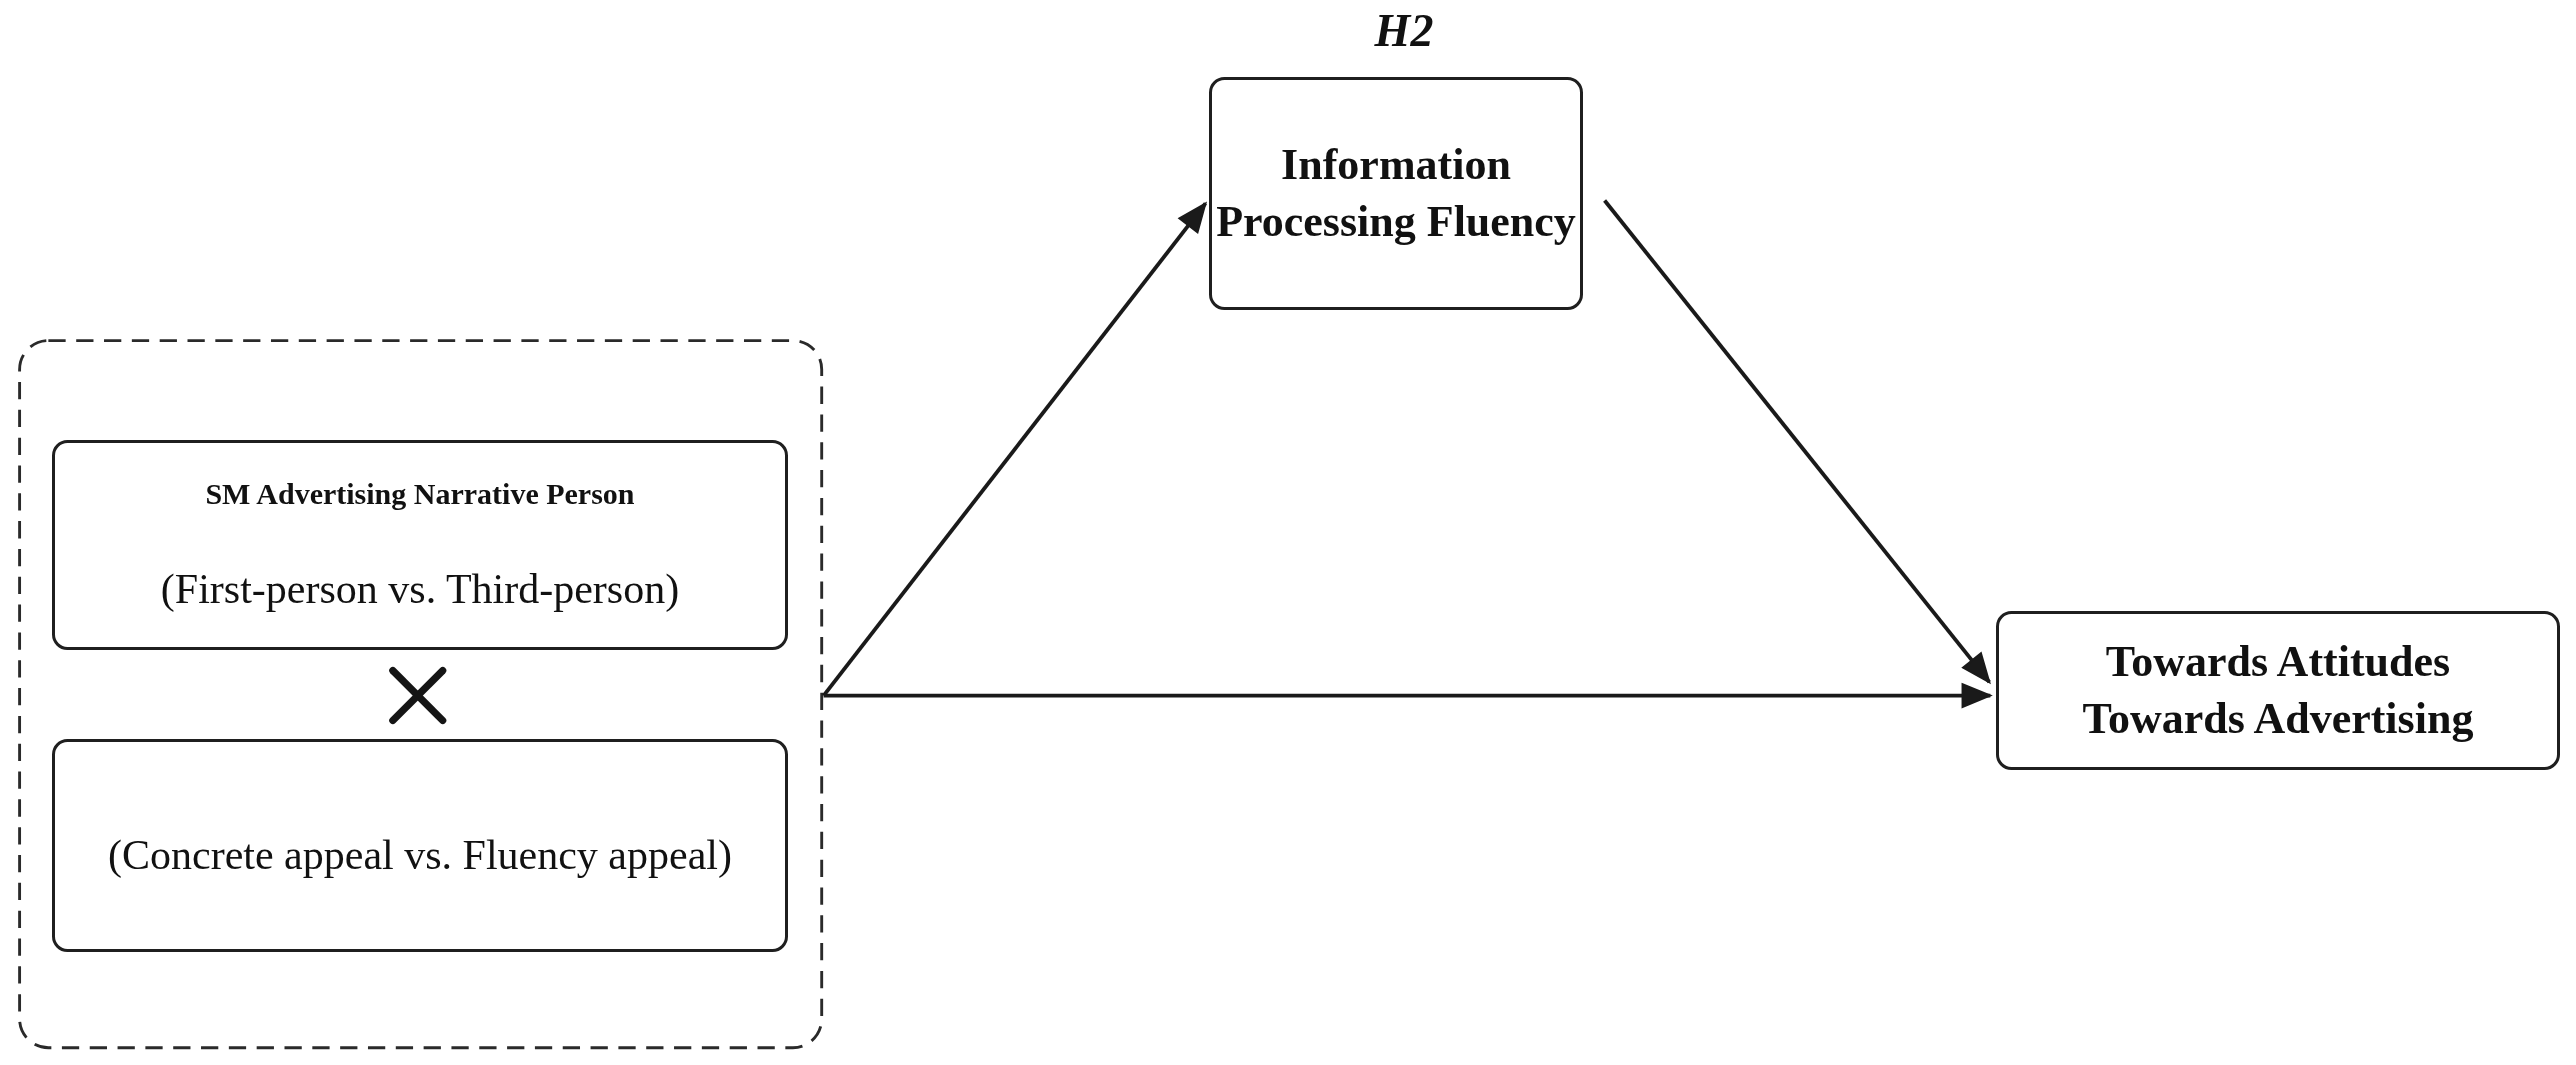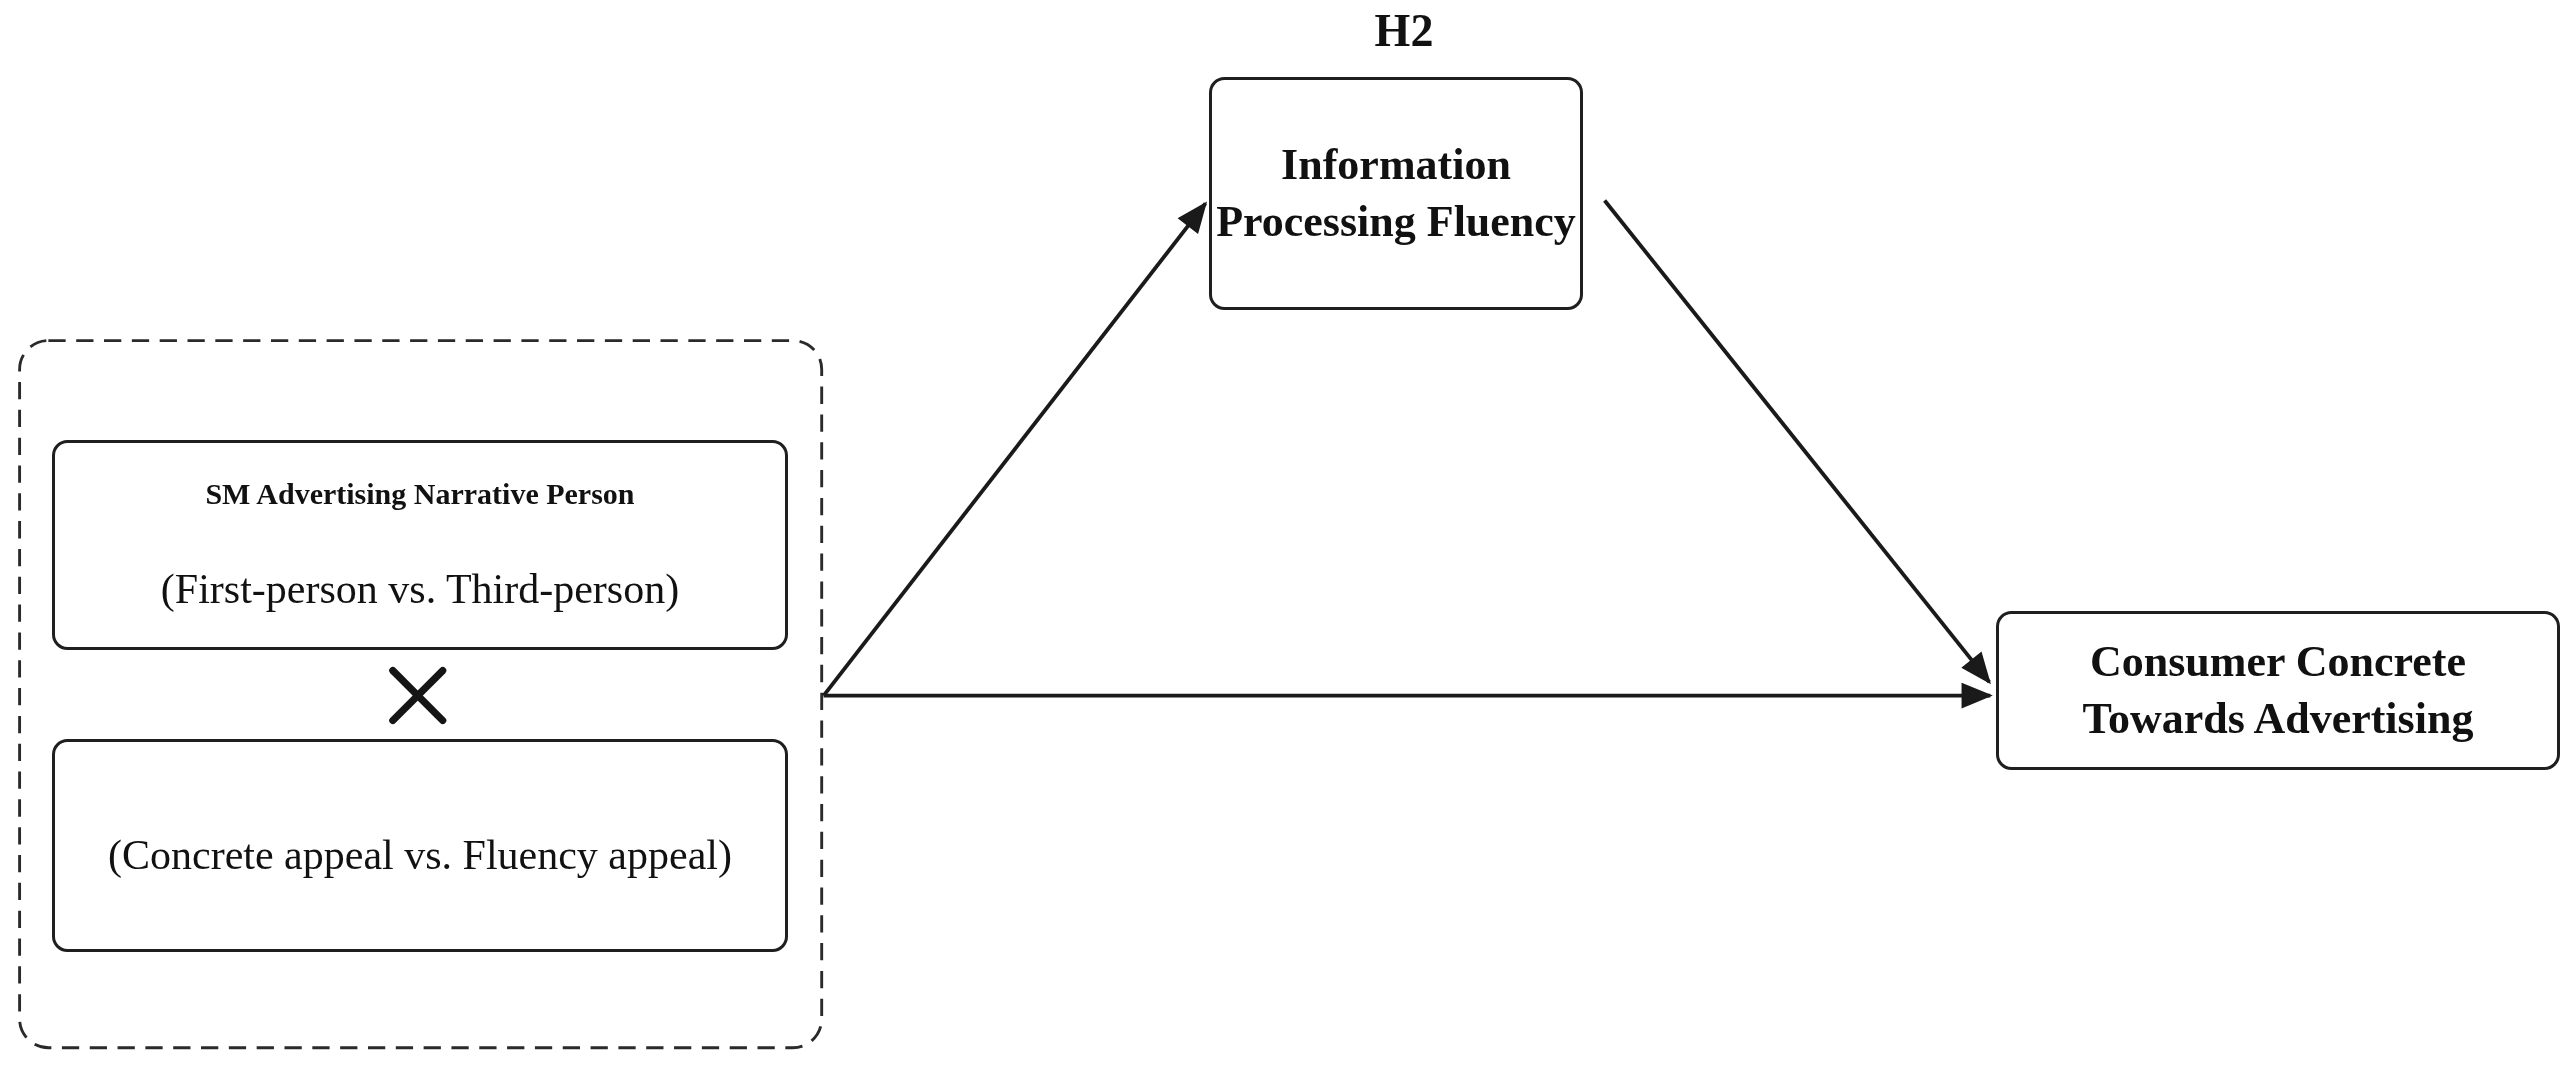--- a/index.html
+++ b/index.html
@@ -47,20 +47,21 @@
     margin-top: 19px;
   }
   .hyp-label {
     position: absolute;
     width: 230px;
     text-align: center;
     font-weight: 700;
     font-size: 46px;
     line-height: 1.1;
     z-index: 4;
+    font-style: italic;
   }
   #overlay-svg {
     position: absolute;
     left: 0;
     top: 0;
     width: 2576px;
     height: 1065px;
     z-index: 3;
     pointer-events: none;
   }
@@ -109,18 +110,18 @@
 
   <div class="hyp-label" id="h2-label">H2</div>
 
   <div class="node-box" id="mediator-box">
     <div class="bold-label">Information
 Processing Fluency</div>
   </div>
 
 
   <div class="node-box" id="outcome-box">
-    <div class="bold-label">Consumer Concrete
+    <div class="bold-label">Towards Attitudes
 Towards Advertising</div>
   </div>
 
 </div>
 
 
 </body></html>

